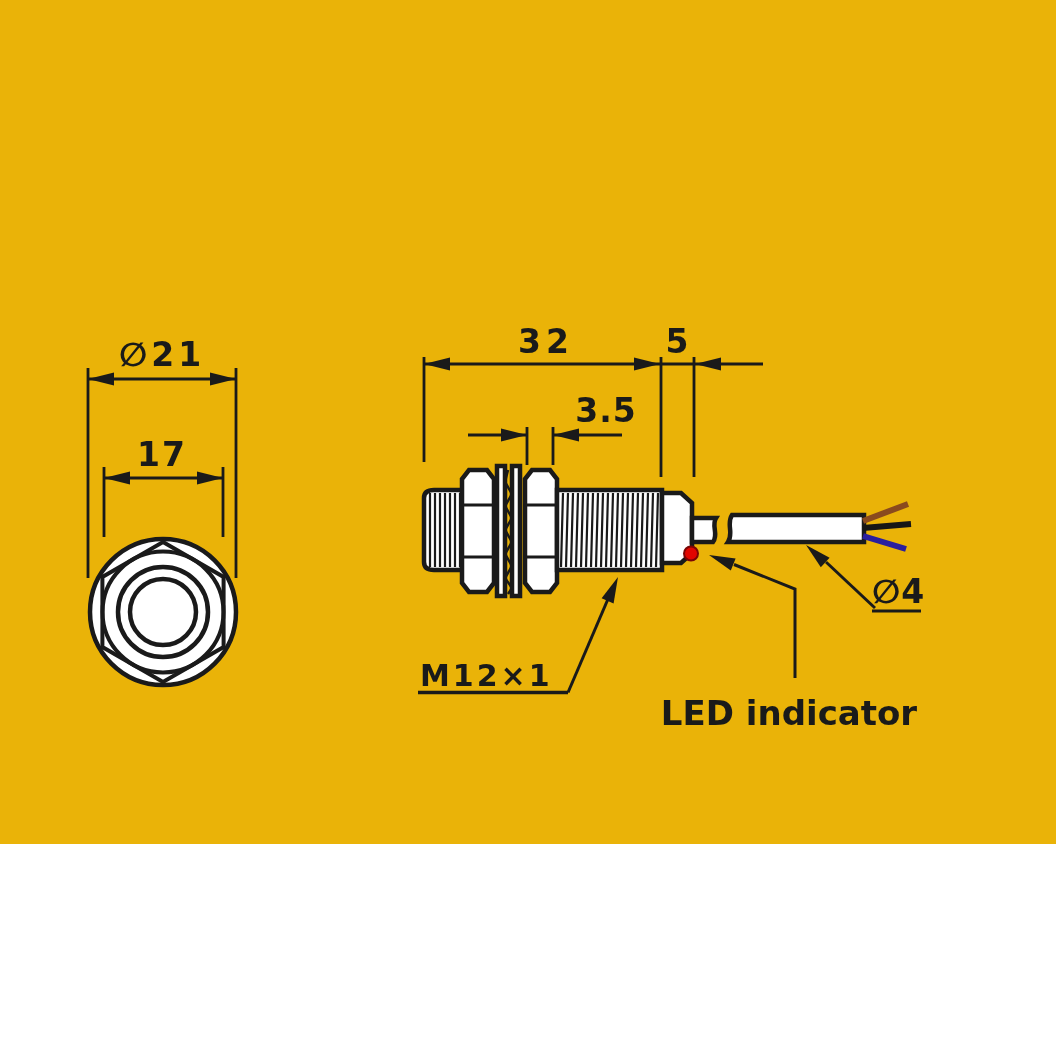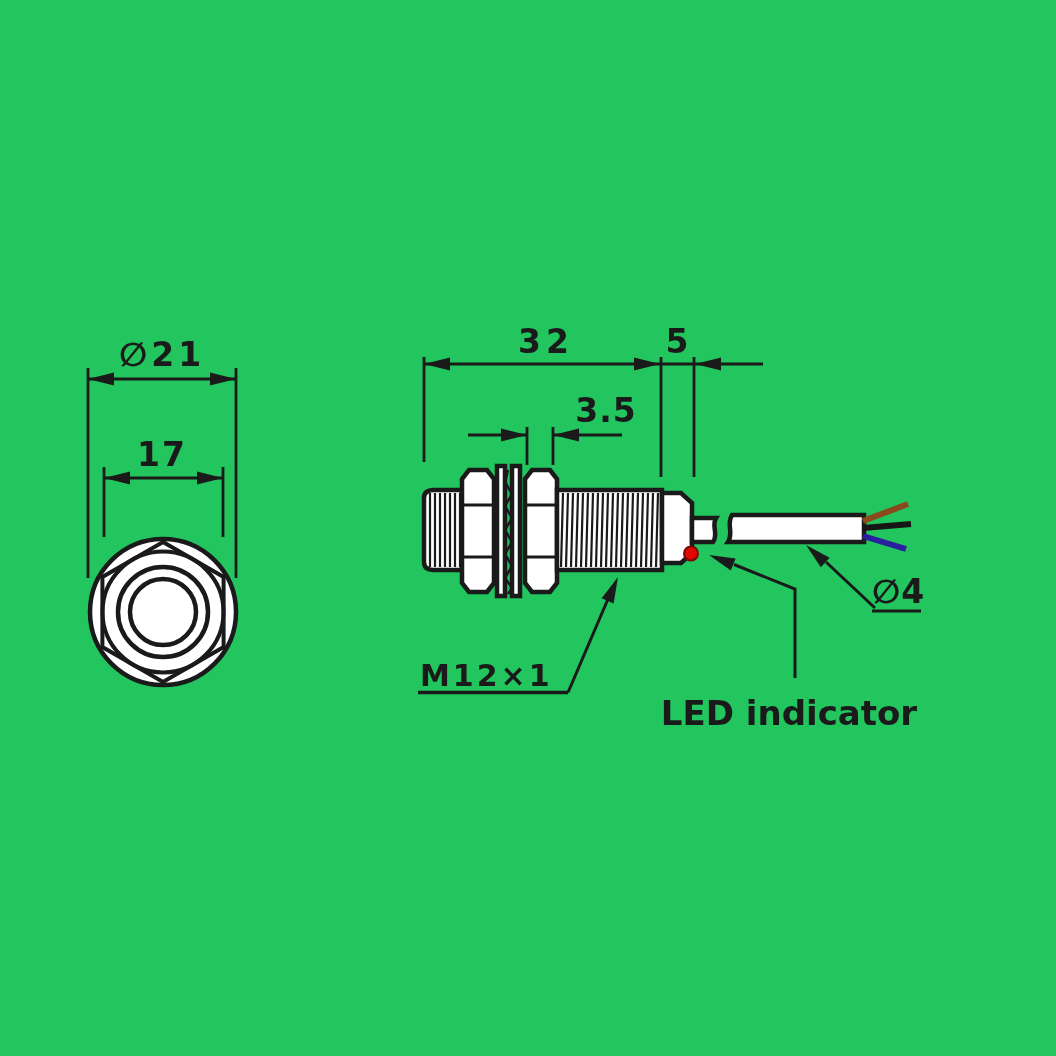--- a/index.html
+++ b/index.html
@@ -1,16 +1,16 @@
 <!DOCTYPE html>
 <html><head>
 <meta charset="utf-8">
 <style>
   html,body{margin:0;padding:0;background:#fff;}
-  .stage{width:1056px;height:1056px;position:relative;background:#22c55e;overflow:hidden;text-align:right;}
+  .stage{width:1056px;height:844px;position:relative;background:#eab308;overflow:hidden;text-align:right;}
   svg{display:block;}
   .dim-text{
     font-family:"DejaVu Sans","Liberation Sans",sans-serif;
     font-weight:700;
     fill:#1a1a1a;
   }
   .outline{fill:#ffffff;stroke:#1a1a1a;stroke-width:4.5;stroke-linejoin:miter;}
   .outline-thin{fill:none;stroke:#1a1a1a;stroke-width:4;}
   .thread{fill:none;stroke:#1a1a1a;stroke-width:2.2;}
   .dimline{fill:none;stroke:#1a1a1a;stroke-width:3;}

